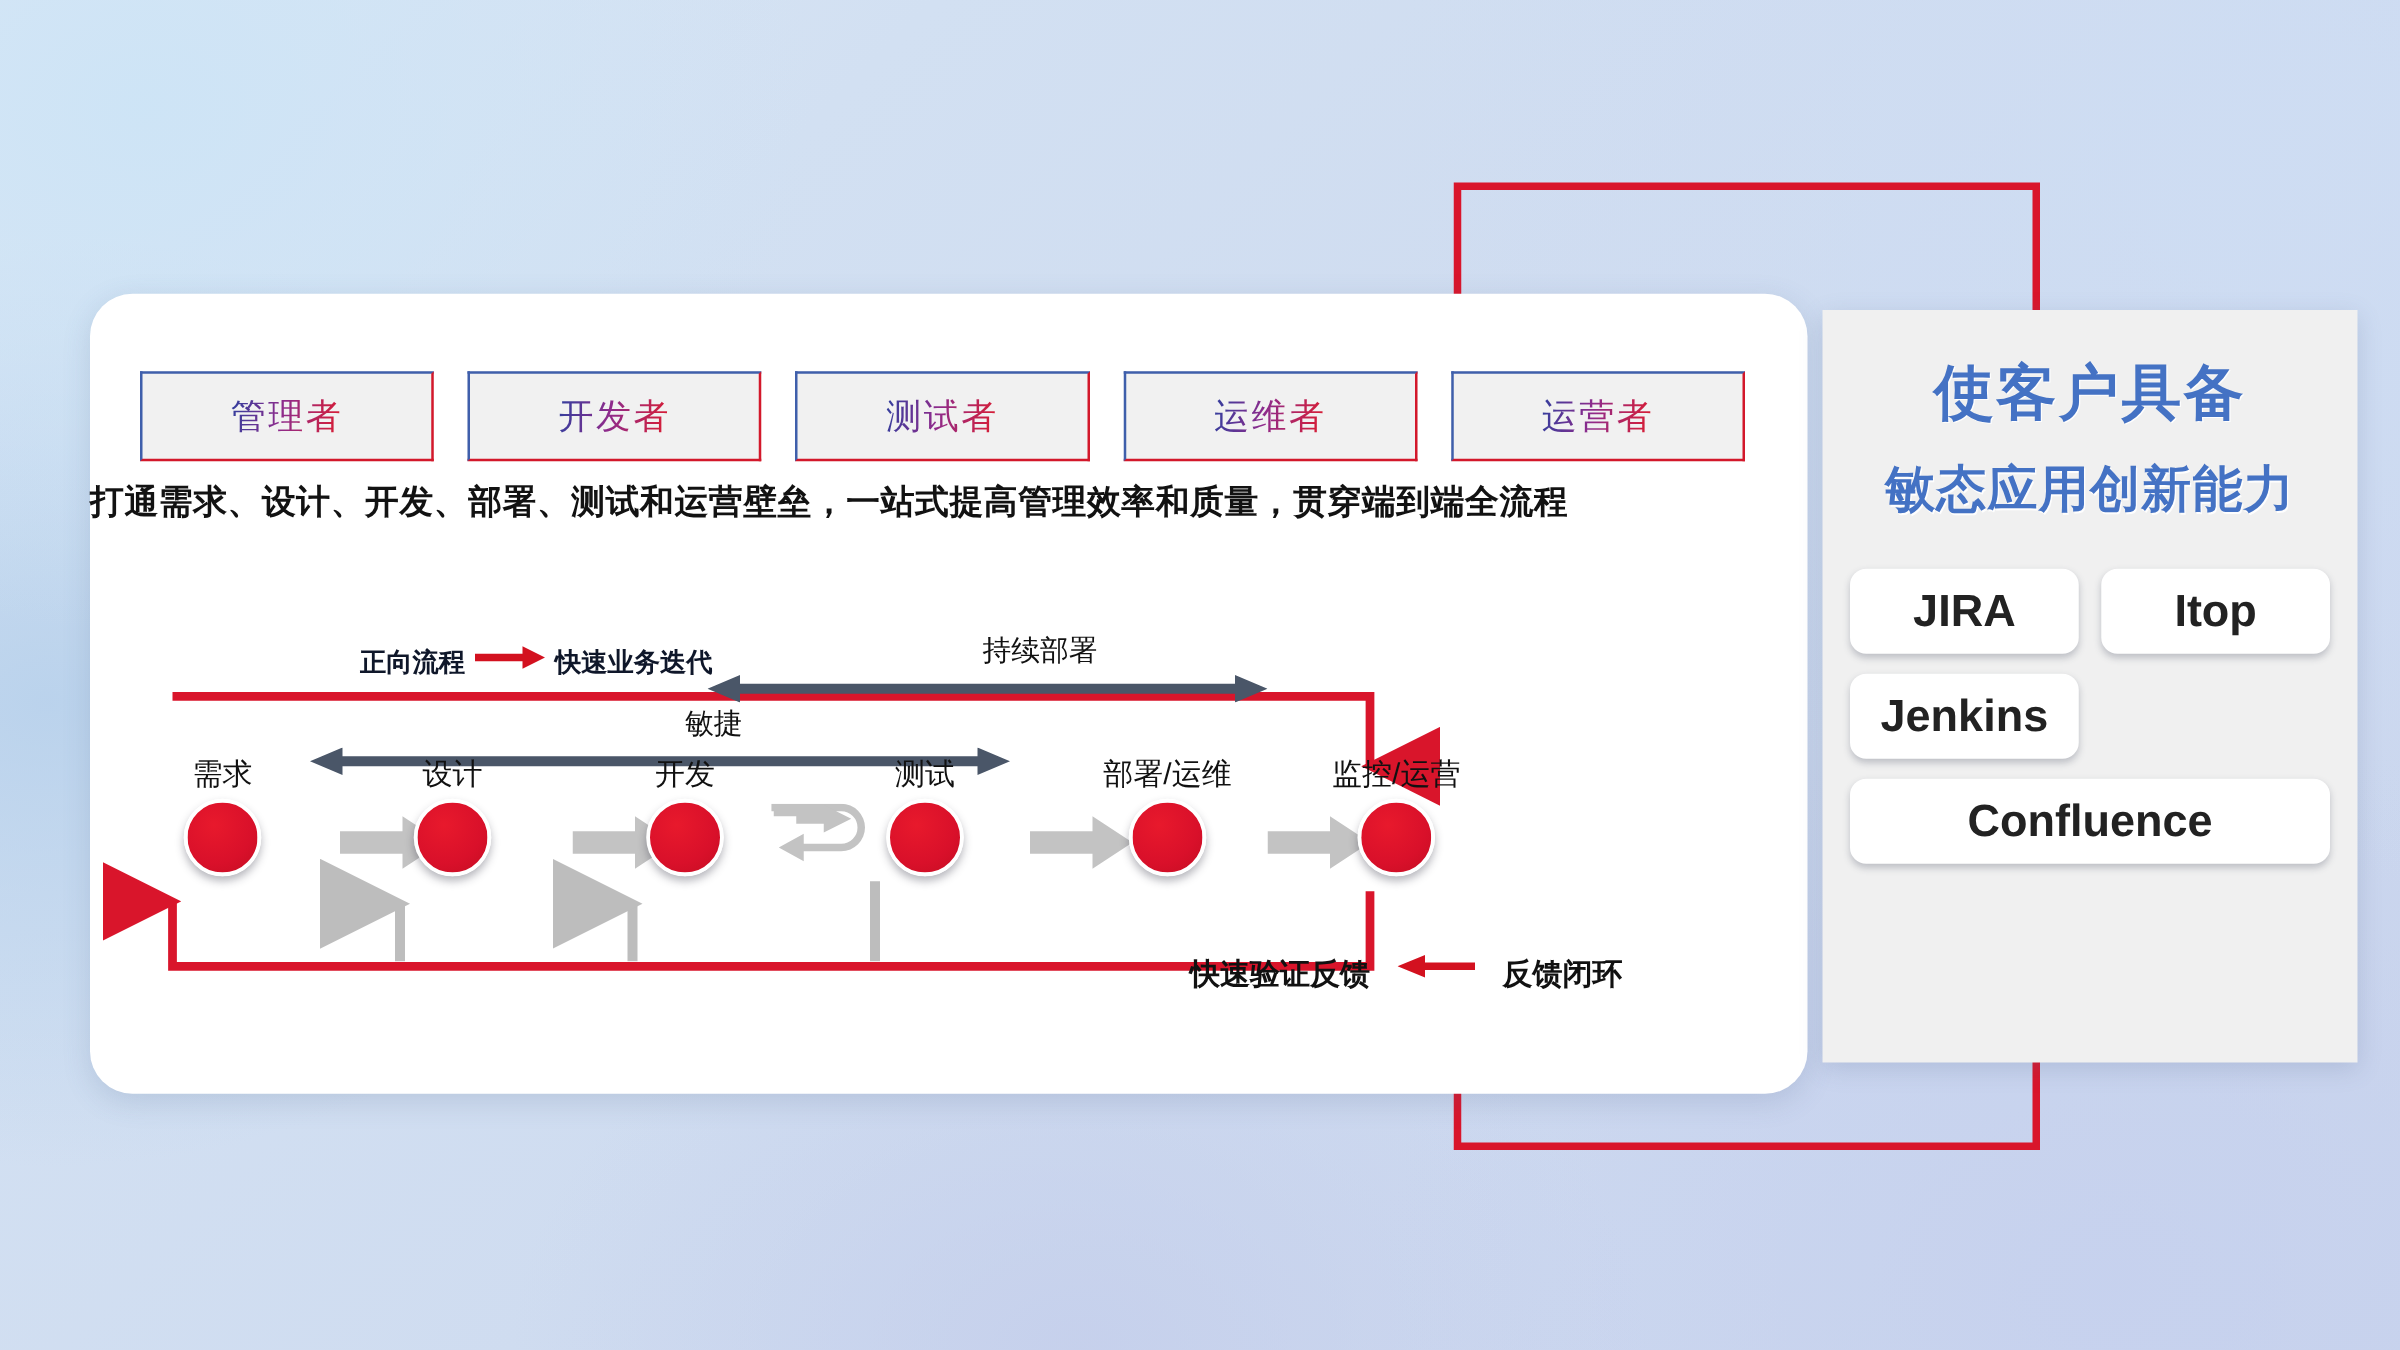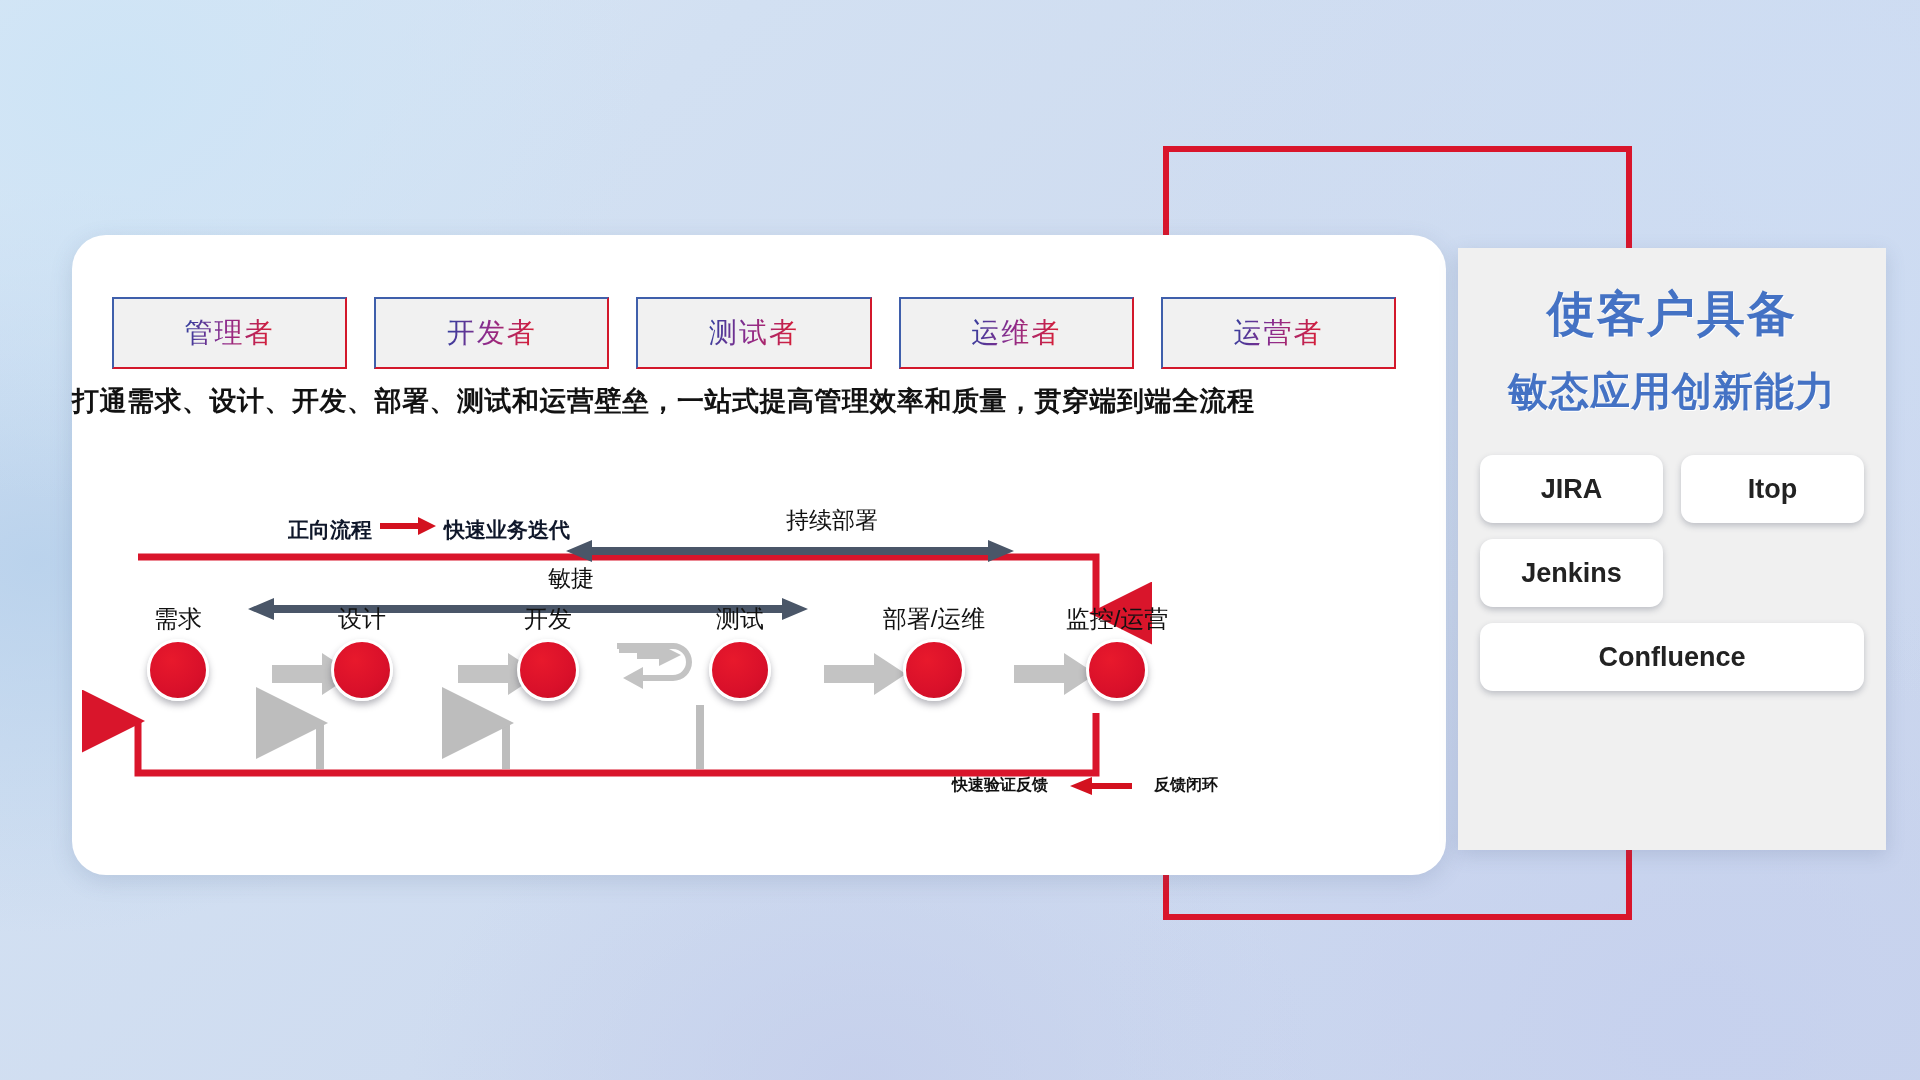--- a/index.html
+++ b/index.html
@@ -93,23 +93,23 @@
     display: flex; align-items: flex-start; gap: 8px;
     font-size: 21px; font-weight: bold; color: #0f172a;
     white-space: nowrap;
     margin-top: 23px;
   }
   .legend-arrow-r { width: 56px; height: 20px; display:block; }
   .legend-arrow-l { width: 62px; height: 20px; display:block; }
 
   .legend-feedback {
     position: absolute;
-    left: 880px; top: 540px;
-    display: flex; align-items: flex-end; gap: 22px;
-    font-size: 16px; font-weight: bold; color: #111;
+    left: 880px; top: 528px;
+    display: flex; align-items: flex-start; gap: 22px;
+    font-size: 24px; font-weight: bold; color: #111;
     white-space: nowrap;
   }
 
   
   .span-label {
     position: absolute;
     font-size: 23px; font-weight: normal; color: #111;
     white-space: nowrap;
   }
   .span-cd    { left: 714px; top: 270px; }
@@ -181,21 +181,21 @@
     flex-wrap: wrap;
     gap: 16px 18px;
   }
   .tool-chip {
     background: #ffffff;
     border-radius: 13px;
     height: 68px;
     display: flex;
     align-items: center;
     justify-content: center;
-    font-size: 27px;
+    font-size: 36px;
     font-weight: bold;
     color: #222;
     box-shadow: 0 3px 6px rgba(60,70,90,0.28);
   }
   .tool-half { width: calc(50% - 9px); }
   .tool-full { width: 100%; }
 </style>
 </head>
 <body>
 

